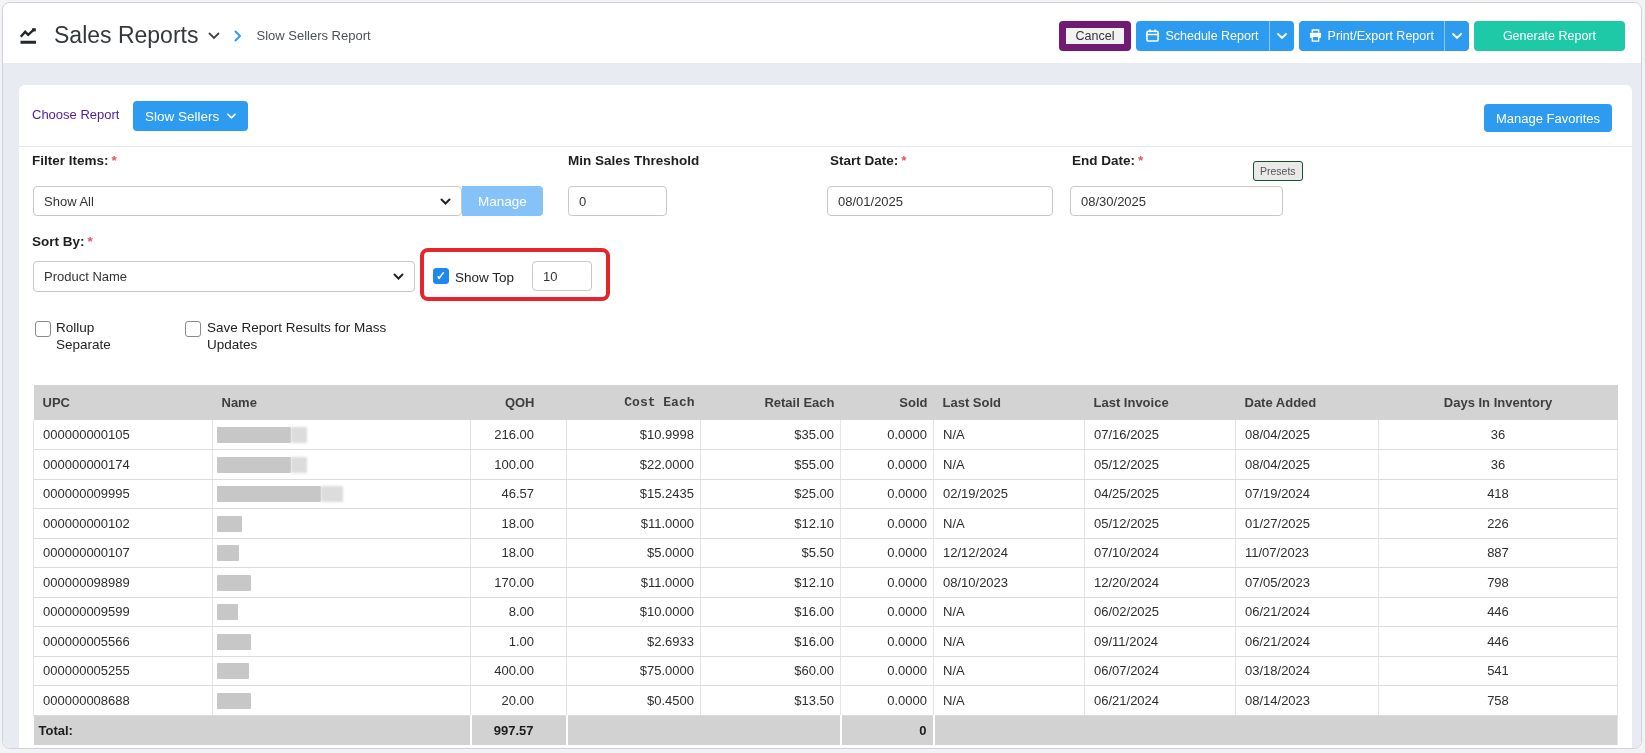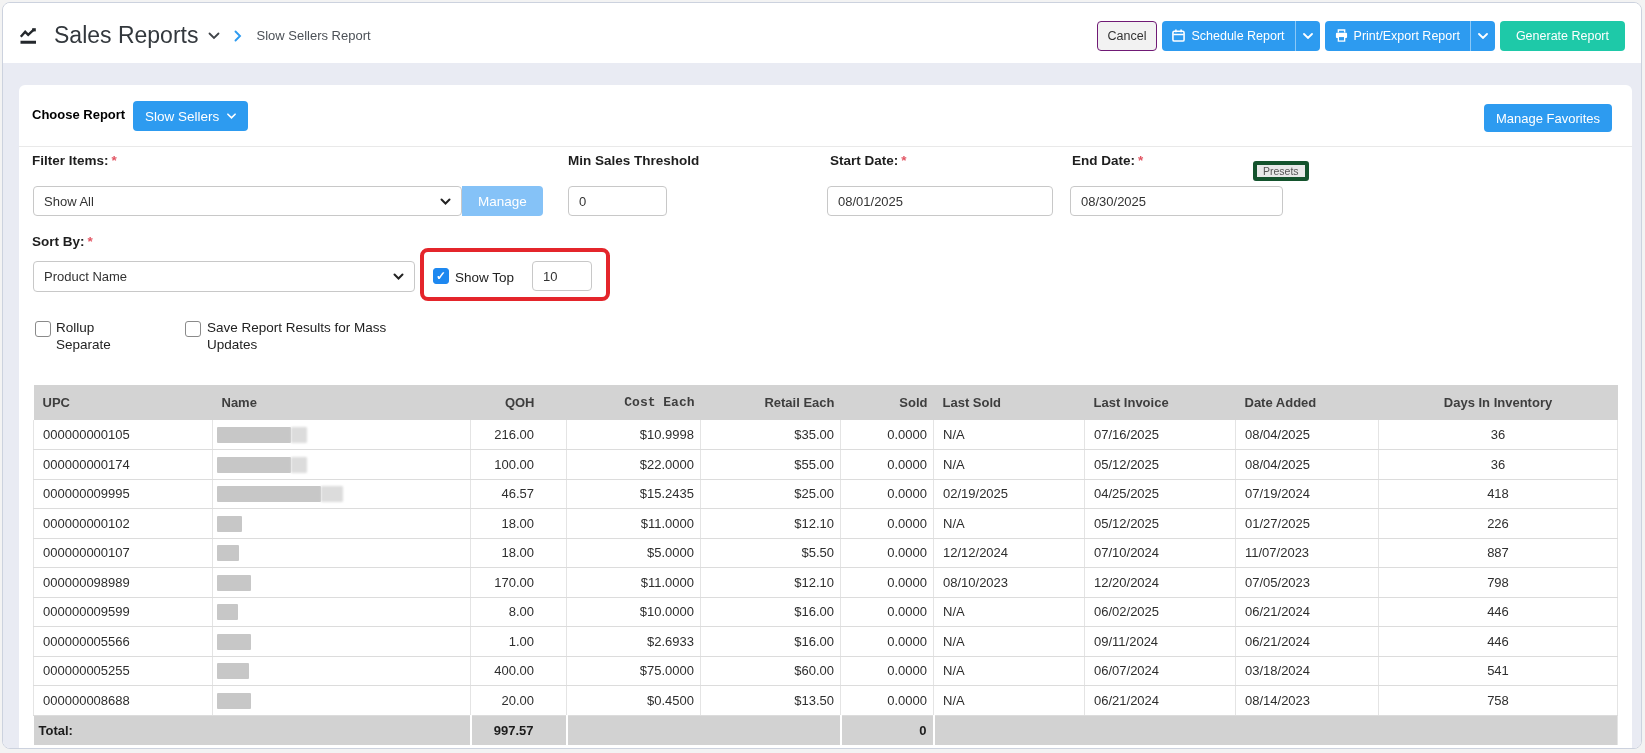--- a/index.html
+++ b/index.html
@@ -4,37 +4,37 @@
 <style>
 * { margin:0; padding:0; box-sizing:border-box; font-family:"Liberation Sans", sans-serif; }
 body { background:#f3f3f3; width:1645px; height:753px; position:relative; }
 .card { position:absolute; left:2px; top:2px; width:1640px; height:747px; background:#fff; border:1px solid #ccd2de; border-radius:8px; overflow:hidden; }
 .topbar { position:absolute; left:0; top:0; right:0; height:60px; background:#fff; display:flex; align-items:center; padding:5px 16px 0 16px; }
 .crumb-left { display:flex; align-items:center; gap:10px; }
 .crumb-title { font-size:23px; color:#33383d; margin-left:6px; }
 .crumb-page { font-size:13px; color:#4c5157; }
 .actions { margin-left:auto; display:flex; align-items:center; gap:5px; }
 .btn { height:30px; border-radius:4px; border:none; font-size:12.5px; display:inline-flex; align-items:center; cursor:pointer; }
-.btn-cancel { background:#f2f2f2; border:1px solid #701a75; color:#333; padding:0 10px; }
+.btn-cancel { background:#f2f2f2; border:7px solid #701a75; color:#333; padding:0 10px; }
 .btn-blue { background:#2d9bf0; color:#fff; }
-.btn-teal { background:#1ec9a8; color:#fff; padding:0 16px; font-size:12.5px; }
+.btn-teal { background:#1ec9a8; color:#fff; padding:0 29px; font-size:12.5px; }
 .split { padding:0; }
 .split .main { display:inline-flex; align-items:center; gap:6px; padding:0 10px; height:30px; }
 .split .caret-zone { border-left:1px solid rgba(255,255,255,.45); height:30px; display:inline-flex; align-items:center; padding:0 7px; }
 .content { position:absolute; top:60px; left:0; right:0; bottom:0; background:#e9ebf3; }
 .panel { position:absolute; left:16px; top:22px; width:1613px; height:664px; background:#fff; border-radius:6px 6px 0 0; }
 .choose-row { position:absolute; left:0; top:0; width:100%; height:62px; border-bottom:1px solid #e9e9e9; }
-.choose-label { position:absolute; left:13px; top:22px; font-size:13px; font-weight:700; color:#000000; }
+.choose-label { position:absolute; left:13px; top:22px; font-size:13px; font-weight:400; color:#4c1d95; }
 .btn-report { position:absolute; left:114px; top:16px; height:30px; padding:0 12px; font-size:13.5px; gap:8px; }
 .btn-mf { position:absolute; right:20px; top:19px; height:28px; padding:0 12px; font-size:13px; }
 .f-label { position:absolute; font-size:13.5px; font-weight:700; color:#1e1e1e; }
 .req { color:#e25563; margin-left:3px; font-weight:700; }
 .inputbox, .selectbox { position:absolute; height:30px; border:1px solid #c8c8c8; border-radius:4px; background:#fff; font-size:13px; color:#333; display:flex; align-items:center; padding:0 10px; }
 .selectbox { justify-content:space-between; }
-.presets { position:absolute; height:20px; background:#e9e9e9; border:4px solid #14532d; border-radius:3px; font-size:10.5px; color:#555; display:flex; align-items:center; padding:0 6px; }
+.presets { position:absolute; height:20px; background:#e9e9e9; border:1px solid #14532d; border-radius:3px; font-size:10.5px; color:#555; display:flex; align-items:center; padding:0 6px; }
 .cb { position:absolute; width:16px; height:16px; border:1.5px solid #8a8a8a; border-radius:3px; background:#fff; }
 .cb.checked { background:#1e88f0; border-color:#1e88f0; color:#fff; font-size:12px; font-weight:700; display:flex; align-items:center; justify-content:center; }
 .cb-label { position:absolute; font-size:13.5px; color:#222; line-height:17px; }
 .redbox { position:absolute; left:401px; top:163px; width:190px; height:53px; border:4px solid #e4252b; border-radius:8px; pointer-events:none; }
 table { position:absolute; left:14px; top:300px; width:1584px; border-collapse:collapse; table-layout:fixed; font-size:13px; color:#2e2e2e; }
 th { background:#d3d3d3; height:35px; font-weight:700; color:#3e3e3e; font-size:13px; }
 td { height:29.5px; border-bottom:1px solid #dcdcdc; border-left:1px solid #e4e4e4; background:#fff; }
 td:first-child { border-left:1px solid #e4e4e4; }
 td:last-child { border-right:1px solid #e4e4e4; }
 .al { text-align:left; padding-left:9px; }

